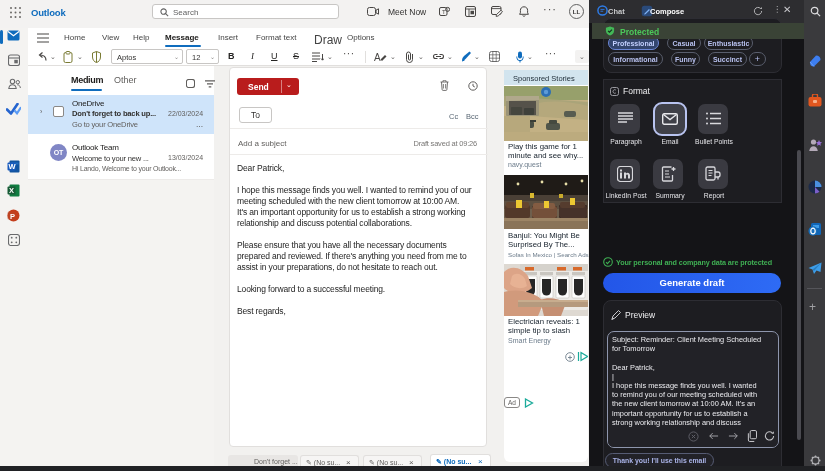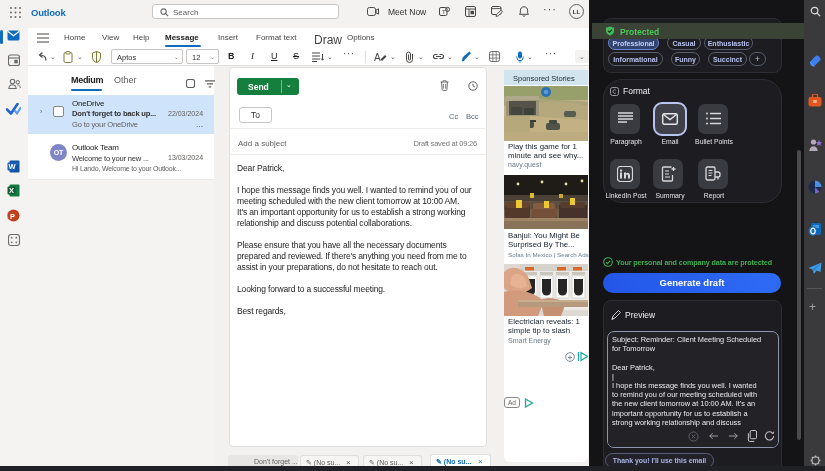--- a/index.html
+++ b/index.html
@@ -220,21 +220,21 @@
     <div class="abs" style="left:22px;top:10px;width:17px;height:17px;border-radius:50%;background:#8086c5;color:#fff;font-size:7px;font-weight:bold;text-align:center;line-height:17px">OT</div>
     <div class="abs" style="left:44px;top:9px;font-size:8px;color:#1b1a19;letter-spacing:-0.2px">Outlook Team</div>
     <div class="abs" style="left:44px;top:20px;font-size:7.6px;color:#323130;letter-spacing:-0.2px">Welcome to your new ...</div>
     <div class="abs" style="left:140px;top:20px;font-size:7px;color:#605e5c">13/03/2024</div>
     <div class="abs" style="left:44px;top:31px;font-size:7px;color:#605e5c;letter-spacing:-0.2px">Hi Lando, Welcome to your Outlook...</div>
   </div>
   <div class="abs" style="left:0;top:114px;width:186px;height:286px;background:#f4f3f1"></div>
 </div>
 
 <div class="abs" style="left:229px;top:67px;width:258px;height:380px;background:#fff;border:1px solid #e1dfdd;border-radius:4px">
-  <div class="abs" style="left:7px;top:10px;width:62px;height:17px;background:#15803d;border-radius:3px">
+  <div class="abs" style="left:7px;top:10px;width:62px;height:17px;background:#b91c1c;border-radius:3px">
     <div class="abs" style="left:11px;top:3.5px;font-size:8.5px;font-weight:bold;color:#fff">Send</div>
     <div class="abs" style="left:44px;top:2px;width:1px;height:13px;background:rgba(255,255,255,0.45)"></div>
     <div class="abs" style="left:49px;top:3px;font-size:7px;color:#fff">⌄</div>
   </div>
   <svg class="abs" style="left:210px;top:12px" width="9" height="11" viewBox="0 0 9 11">
         <path d="M0.5 2h8M3 2V1a0.8 0.8 0 01.8-0.8h1.4A0.8 0.8 0 016 1v1" fill="none" stroke="#605e5c" stroke-width="0.9"></path>
         <path d="M1.5 2l0.6 7.5a1 1 0 001 0.9h2.8a1 1 0 001-0.9L7.5 2" fill="none" stroke="#605e5c" stroke-width="0.9"></path>
         <path d="M3.4 4v4.5M5.6 4v4.5" stroke="#605e5c" stroke-width="0.8"></path>
       </svg>
   <svg class="abs" style="left:238px;top:13px" width="10" height="10" viewBox="0 0 10 10">
@@ -388,41 +388,60 @@
       </svg>
 
   <div class="abs" style="left:0px;top:327px;width:16px;height:11px;border:1px solid #8a8886;border-radius:3px;text-align:center;font-size:6.5px;color:#605e5c;line-height:10px">Ad</div>
   <svg class="abs" style="left:20px;top:328px" width="10" height="10" viewBox="0 0 10 10">
         <path d="M1.5 1L8.5 5 1.5 9z" fill="none" stroke="#1bab9b" stroke-width="1.3"></path>
       </svg>
 </div>
 
 <div class="abs" style="left:589px;top:0;width:215px;height:471px;background:#141417;overflow:hidden">
 
+  <div class="abs" style="left:0;top:0;width:215px;height:23px;background:#2d2d30">
+    <svg class="abs" style="left:8px;top:5px" width="11" height="11" viewBox="0 0 12 12">
+          <circle cx="6" cy="6" r="5" fill="none" stroke="#2e7ce8" stroke-width="1.6"></circle>
+          <path d="M3.8 4.8h4.4M3.8 6.8h3" stroke="#2e7ce8" stroke-width="1"></path>
+        </svg>
+    <div class="abs" style="left:19px;top:7px;font-size:7.5px;font-weight:bold;color:#c8c9cb">Chat</div>
+    <svg class="abs" style="left:52px;top:5px" width="12" height="12" viewBox="0 0 12 12">
+          <rect x="0.8" y="0.8" width="10.4" height="10.4" rx="2.5" fill="#2a4a7a"></rect>
+          <path d="M3.5 8.5l4.5-4.6 0.9 1-4.4 4.4-1.4 0.3z" fill="#7fb2f5"></path>
+        </svg>
+    <div class="abs" style="left:61px;top:7px;font-size:7.5px;font-weight:bold;color:#fff">Compose</div>
+    <div class="abs" style="left:71px;top:19px;width:11px;height:3px;background:#4a82f7;border-radius:2px"></div>
+    <svg class="abs" style="left:164px;top:6px" width="10" height="10" viewBox="0 0 11 11">
+          <path d="M9.5 5.5a4 4 0 11-1.2-2.8" fill="none" stroke="#b2b2b4" stroke-width="1.1"></path>
+          <path d="M9.8 1v2.4H7.4" fill="#b2b2b4" stroke="none"></path>
+        </svg>
+    <div class="abs" style="left:184px;top:4px;font-size:8.5px;color:#b2b2b4">⋮</div>
+    <div class="abs" style="left:194px;top:4px;font-size:10px;color:#c8c8cc">✕</div>
+  </div>
 
   <div class="abs" style="left:14px;top:18px;width:179px;height:55px;background:#1d1d21;border:1px solid #2d2d33;border-radius:8px"></div>
 
   <div class="abs" style="left:19px;top:36px;width:51px;height:14px;background:#33456e;border:1px solid #6c88d8;border-radius:7px;text-align:center;font-size:7px;font-weight:bold;color:#c3d0ff;line-height:13px">Professional</div>
   <div class="abs" style="left:78px;top:36px;width:34px;height:14px;background:#1d1d21;border:1px solid #595e6d;border-radius:7px;text-align:center;font-size:7px;font-weight:bold;color:#b7c0ee;line-height:13px">Casual</div>
   <div class="abs" style="left:115px;top:36px;width:49px;height:14px;background:#1d1d21;border:1px solid #595e6d;border-radius:7px;text-align:center;font-size:7px;font-weight:bold;color:#b7c0ee;line-height:13px">Enthusiastic</div>
 
   <div class="abs" style="left:19px;top:52px;width:55px;height:14px;background:#1d1d21;border:1px solid #595e6d;border-radius:7px;text-align:center;font-size:7px;font-weight:bold;color:#b7c0ee;line-height:13px">Informational</div>
   <div class="abs" style="left:82px;top:52px;width:29px;height:14px;background:#1d1d21;border:1px solid #595e6d;border-radius:7px;text-align:center;font-size:7px;font-weight:bold;color:#b7c0ee;line-height:13px">Funny</div>
   <div class="abs" style="left:119px;top:52px;width:39px;height:14px;background:#1d1d21;border:1px solid #595e6d;border-radius:7px;text-align:center;font-size:7px;font-weight:bold;color:#b7c0ee;line-height:13px">Succinct</div>
   <div class="abs" style="left:160px;top:52px;width:17px;height:14px;background:#1d1d21;border:1px solid #595e6d;border-radius:7px;text-align:center;font-size:9px;color:#b7c0ee;line-height:13px">+</div>
 
   <div class="abs" style="left:3px;top:23px;width:212px;height:16px;background:#3a4336">
     <svg class="abs" style="left:13px;top:3px" width="10" height="10" viewBox="0 0 11 11">
           <path d="M5.5 0.5L10 2v3c0 3-1.8 4.8-4.5 5.5C2.8 9.8 1 8 1 5V2z" fill="#43b857"></path>
           <path d="M3.4 5.3l1.5 1.5 2.8-2.8" fill="none" stroke="#14301c" stroke-width="1.3"></path>
         </svg>
     <div class="abs" style="left:28px;top:3.5px;font-size:8.5px;font-weight:bold;color:#4cc85a">Protected</div>
   </div>
 
-  <div class="abs" style="left:14px;top:79px;width:179px;height:124px;background:#1d1d21;border:1px solid #2d2d33;border-radius:19px">
+  <div class="abs" style="left:14px;top:79px;width:179px;height:124px;background:#1d1d21;border:1px solid #2d2d33;border-radius:0">
     <svg class="abs" style="left:6px;top:7px" width="9" height="9" viewBox="0 0 9 9">
           <rect x="0.5" y="0.5" width="8" height="8" rx="2" fill="none" stroke="#9a9aa0" stroke-width="1"></rect>
           <path d="M5.8 3a1.8 1.8 0 100 3" fill="none" stroke="#9a9aa0" stroke-width="1"></path>
         </svg>
     <div class="abs" style="left:19px;top:6px;font-size:8.5px;color:#f0f0f2">Format</div>
     <div class="abs" style="left:6px;top:24px;width:30px;height:30px;background:#3a3a41;border-radius:7px">
           <svg style="margin:8px auto 0" width="15" height="13" viewBox="0 0 15 13">
             <path d="M0 1h15M0 4h15M0 7h15M0 10h9" stroke="#d8d8dc" stroke-width="1.6"></path>
           </svg>
         </div>

